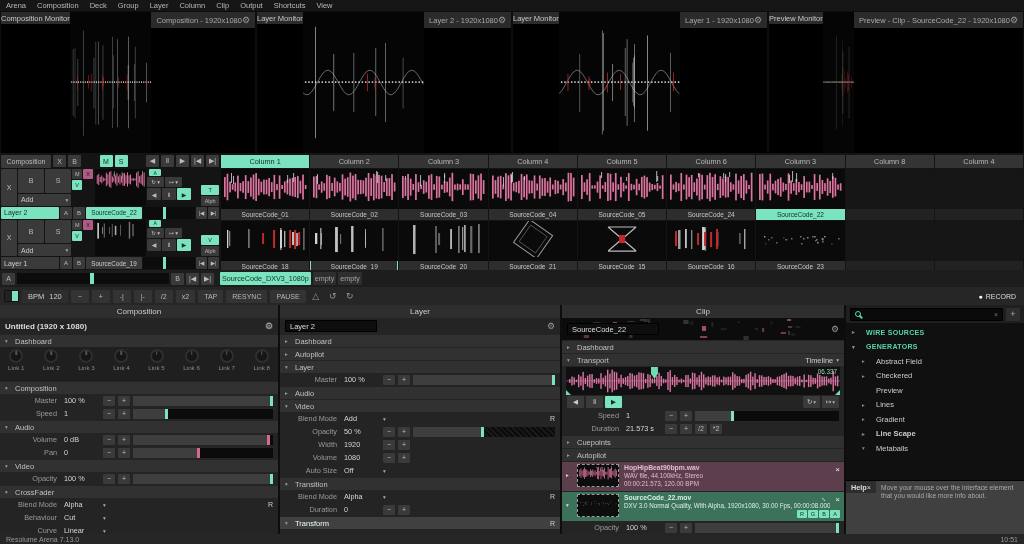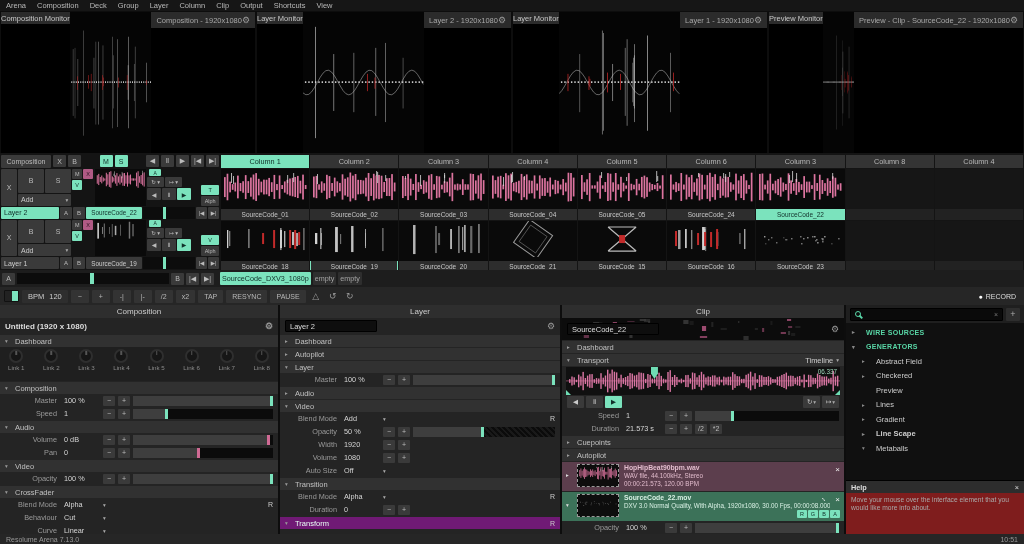--- a/index.html
+++ b/index.html
@@ -83,21 +83,21 @@
 .recdot{color:#fff;font-size:7px}
 
 .panels{height:229px;display:grid;grid-template-columns:278px 280px 282px 1fr;gap:2px;background:#0d0d0d;flex:none}
 .panel{background:#242424;display:flex;flex-direction:column;overflow:hidden;min-width:0}
 .panel-header{height:13px;background:#2e2e2e;font-size:8px;color:#ccc;display:flex;align-items:center;justify-content:center;flex:none}
 .namerow{height:16px;display:flex;align-items:center;padding:0 5px;gap:4px;flex:none}
 .namerow.plain{color:#ddd;font-size:8px;font-weight:bold}
 .namebox{background:#0e0e0e;border:1px solid #000;color:#ddd;font-size:7.5px;padding:0 4px;min-width:92px;height:12px;line-height:11px;border-radius:1px}
 .sech{height:12px;background:#313131;display:flex;align-items:center;gap:4px;padding:0 5px;font-size:7.5px;color:#c0c0c0;flex:none;margin-top:1px}
 .sech .arr{font-size:5.5px;color:#999;width:6px;flex:none}
-.sech.hl{background:#701a75;color:#eafff7}
+.sech.hl{background:#404040;color:#eafff7}
 .sech .rr{margin-left:auto;font-size:7px;color:#ccc}
 .knobrow{height:34px;display:flex;justify-content:space-between;padding:2px 8px;flex:none;background:#1f1f1f}
 .knob{display:flex;flex-direction:column;align-items:center;gap:1px;font-size:6.2px;color:#8a8a8a}
 .dial{width:14px;height:14px;border-radius:50%;background:#161616;border:2px solid #2f2f2f;position:relative}
 .dial::after{content:"";position:absolute;left:50%;top:0;width:1.5px;height:4px;background:#555;transform:translateX(-50%)}
 .prow{height:13px;display:flex;align-items:center;gap:3px;padding:0 5px;font-size:7.3px;flex:none}
 .plab{width:52px;text-align:right;color:#9a9a9a;flex:none;white-space:nowrap}
 .pval{width:40px;color:#d4d4d4;flex:none;padding-left:4px;white-space:nowrap}
 .sbtn{width:12px;height:10px;background:#3a3a3a;color:#bbb;font-size:7px;display:flex;align-items:center;justify-content:center;flex:none;border-radius:1px}
 .strack{flex:1;height:10px;background:#0b0b0b;position:relative}
@@ -145,21 +145,21 @@
 .bsearch{height:18px;display:flex;align-items:center;gap:3px;padding:2px 4px;flex:none;background:#1f1f1f}
 .searchbox{flex:1;height:13px;background:#0a0a0a;border:1px solid #000;display:flex;align-items:center;padding:0 4px;gap:3px;border-radius:1px}
 .mag{width:6px;height:6px;border:1.5px solid #59d6a8;border-radius:50%;position:relative;flex:none}
 .mag::after{content:"";position:absolute;width:4px;height:1.5px;background:#59d6a8;transform:rotate(45deg);right:-3px;bottom:-1px}
 .clearx{margin-left:auto;color:#777;font-size:7px}
 .plusbtn{width:14px;height:13px;background:#2e2e2e;color:#aaa;font-size:9px;display:flex;align-items:center;justify-content:center;border-radius:1px}
 .btree{flex:1;background:#101010;overflow:hidden;padding-top:2px}
 .trow{height:14.5px;display:flex;align-items:center;gap:8px;font-size:7.5px;color:#ccc}
 .trow .arr{width:6px;font-size:5.5px;color:#888;flex:none}
 .trow.group{color:#58d5a5;font-weight:bold;font-size:7px;letter-spacing:.3px}
-.helpbox{height:54px;flex:none;border-top:1px solid #000;background:#7f1d1d;display:flex;flex-direction:column}
+.helpbox{height:54px;flex:none;border-top:1px solid #000;background:#404040;display:flex;flex-direction:row}
 .helphdr{height:12px;background:#2d2d2d;display:flex;align-items:center;padding:0 5px;font-size:7.3px;color:#ddd;font-weight:bold;flex:none}
 .helphdr .x{margin-left:auto;font-weight:normal}
 .helpbody{font-size:6.7px;color:#aaa;padding:3px 5px;line-height:8px}
 
 .statusbar{height:10px;background:#262626;display:flex;align-items:center;padding:0 6px;font-size:7px;color:#999;flex:none}
 .statusbar .right{margin-left:auto}
 </style>
 </head>
 <body>
 

